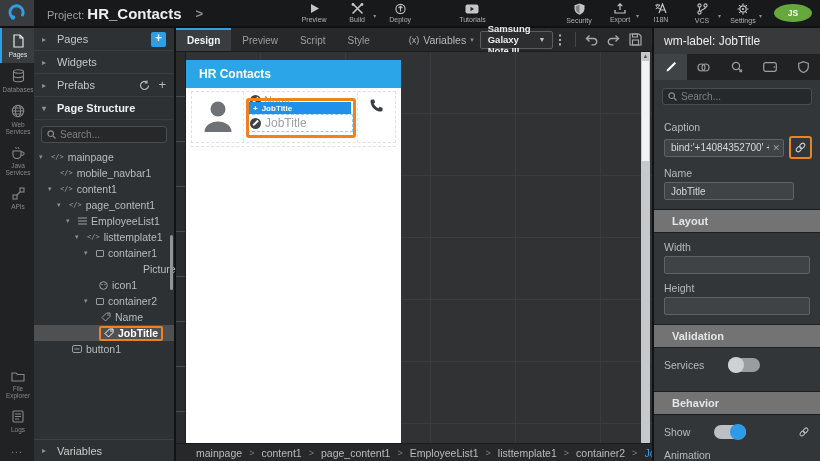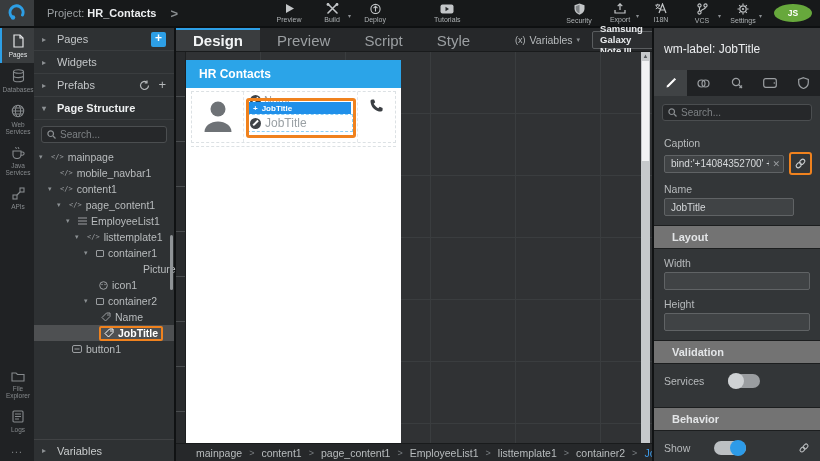--- a/index.html
+++ b/index.html
@@ -4,21 +4,21 @@
 <style>
   *{box-sizing:border-box;margin:0;padding:0}
   html,body{width:820px;height:461px;overflow:hidden}
   body{position:relative;background:#1b1d1e;font-family:"Liberation Sans",sans-serif;color:#c6c9cb;font-size:11px}
   svg{display:block}
 
   
   #topbar{position:absolute;left:0;top:0;width:820px;height:28px;background:#17191a;display:flex;align-items:center;border-bottom:2px solid #0e1011}
   #logo-box{width:34px;height:100%;background:#393c3e;display:flex;align-items:center;justify-content:center;flex:0 0 34px}
   .proj{margin-left:13px;color:#9ba0a3;font-size:11px;white-space:nowrap}
-  .proj b{color:#eceef0;font-size:11px}
+  .proj b{color:#eceef0;font-size:15px}
   .tb-chev{margin-left:14px;color:#8a8e91;font-size:13px;font-weight:bold}
   .page-sel{margin-left:8px;height:21px;background:#26282a;border:1px solid #55585a;border-radius:2px;display:flex;align-items:center}
   .page-sel .doc{width:22px;height:100%;background:#3a3d3f;display:flex;align-items:center;justify-content:center;border-right:1px solid #55585a}
   .page-sel .nm{padding:0 12px 0 10px;font-weight:bold;color:#eceef0;font-size:11px;min-width:64px}
   .gridicon{display:grid;grid-template-columns:4px 4px;grid-gap:1px;margin-right:7px}
   .gridicon i{width:4px;height:4px;background:#d0d3d5}
   .tb-item{display:flex;flex-direction:column;align-items:center;justify-content:center;color:#aeb2b4;font-size:7px;gap:2px;position:relative;min-width:26px}
   .tb-caret{position:absolute;right:-6px;top:9px;font-size:6px;color:#8a8e91}
   .tb-g1{display:flex;gap:17px;margin-left:98px}
   .tb-tut{margin-left:46px}
@@ -48,26 +48,26 @@
   .trow.sel{background:#4e5052;color:#fff}
   .selbox{display:flex;align-items:center;gap:4px;border:2px solid #f0821e;border-radius:2px;padding:0 3px;font-weight:bold;height:15px}
   .ticon{color:#9b9ea1;font-size:7px;font-family:"DejaVu Sans Mono",monospace;flex:0 0 auto;display:flex;align-items:center}
   .cbox{width:8px;height:7px;border:1px solid #9b9ea1;border-radius:1px}
   .lp-vars{position:absolute;left:0;right:0;bottom:0;height:22px;border-top:1px solid #404244;background:#2e3133;display:flex;align-items:center;padding:0 8px;gap:6px;color:#c9cccd}
   .lp-scroll{position:absolute;right:1px;top:207px;width:3px;height:55px;background:#8f9396;border-radius:2px}
 
   
   #center{position:absolute;left:176px;top:28px;width:476px;height:433px;background:#303234}
   .toolbar{height:24px;background:#26282a;display:flex;align-items:stretch;border-bottom:1px solid #191b1c}
-  .tab{padding:0 17px;display:flex;align-items:center;font-size:15px;color:#9b9fa2;border-top:2px solid transparent}
+  .tab{padding:0 11px;display:flex;align-items:center;font-size:10px;color:#9b9fa2;border-top:2px solid transparent}
   .tab.active{background:#3a3d3f;color:#f2f4f5;border-top-color:#2d9fe6;font-weight:bold}
   .vars-btn{display:flex;align-items:center;gap:4px;color:#b6babc;font-size:10.5px;margin-left:28px}
   .vars-btn .vx{font-size:9px}
   .vars-btn .vc{font-size:7px;color:#8a8e91}
-  .device{display:flex;align-items:center;gap:8px;border:1px solid #5a5d5f;background:#2c2e30;border-radius:2px;height:18px;padding:0 7px;font-size:9.5px;font-weight:bold;color:#e8eaec;align-self:center;margin-left:12px}
+  .device{display:flex;align-items:center;gap:8px;border:1px solid #5a5d5f;background:#2c2e30;border-radius:2px;height:18px;padding:0 7px;font-size:9.5px;font-weight:bold;color:#e8eaec;align-self:center;margin-left:6px}
   .device .da{font-size:7px;color:#c3c6c8}
   .tool-icons{margin-left:auto;display:flex;align-items:center;gap:9px;margin-right:4px}
   .vsep{width:1px;height:15px;background:#45484a}
   .collapse-r{color:#2d9fe6;font-size:13px;font-weight:bold;background:#2c2e30;padding:0 3px;border-radius:2px}
   .canvas{position:absolute;top:24px;left:0;right:0;bottom:18px;overflow:hidden;background-color:#303234;background-image:repeating-linear-gradient(to bottom,transparent 0 61px,#3a3d3f 61px 62px),repeating-linear-gradient(to right,transparent 0 84px,#3a3d3f 84px 85px)}
   .ruler{position:absolute;left:0;top:0;bottom:0;width:10px;background:repeating-linear-gradient(to bottom,#292b2d 0 44px,#4a4d4f 44px 45px);border-right:1px solid #1d1f20}
   .phone{position:absolute;left:10px;top:8px;width:215px;height:calc(100% - 8px);background:#fff}
   .ph-header{height:28px;background:#2ba4e8;color:#fff;display:flex;align-items:center;padding:0 13px;font-size:12px;font-weight:bold}
   .ph-item{position:absolute;left:5px;right:5px;top:31px;height:52px;border:1px dashed #dce1e4;display:flex;background:#fff}
   .ph-underline{position:absolute;left:5px;right:5px;top:86px;border-bottom:1px dashed #dce1e4}
@@ -83,21 +83,21 @@
   .bindc::after{content:"";position:absolute;left:2px;top:4.5px;width:7px;height:1.6px;background:#fff;transform:rotate(-45deg)}
   .cv-scroll{position:absolute;right:2px;top:0;bottom:0;width:9px;background:#c6c9cb}
   .cv-thumb{position:absolute;top:9px;left:1px;width:7px;height:100px;background:#f2f3f4}
   .cv-arrow{position:absolute;top:1px;left:0;right:0;text-align:center;font-size:6px;color:#55595c}
   .statusbar{position:absolute;left:0;right:0;bottom:0;height:18px;background:#26282a;border-top:1px solid #191b1c;display:flex;align-items:center;padding-left:20px;gap:7px;font-size:10.5px;color:#b8bcbe}
   .bc-sep{color:#7a7f82;font-size:9px}
   .bc-last{color:#3d9be9}
 
   
   #rightpanel{position:absolute;left:652px;top:28px;width:168px;height:433px;background:#333638;border-left:2px solid #101213;display:flex;flex-direction:column}
-  .rp-header{height:42px;display:flex;align-items:center;padding:0 10px;font-size:12px;color:#eceef0;background:#37393b}
+  .rp-header{height:26px;display:flex;align-items:center;padding:0 10px;font-size:12px;color:#eceef0;background:#37393b}
   .rp-tabs{height:26px;background:#202224;display:flex}
   .rp-tab{flex:1;display:flex;align-items:center;justify-content:center;color:#9b9fa2}
   .rp-tab.active{background:#404345;color:#fff}
   .rp-body{flex:1;font-size:10.5px;overflow:hidden}
   .fl{padding:8px 10px 3px;color:#b7babc}
   .fin{position:relative;margin:0 10px}
   .fin input{width:100%;height:18px;background:#404345;border:1px solid #606365;border-radius:2px;color:#d6d9db;font-size:10px;padding:0 14px 0 6px;font-family:"Liberation Sans",sans-serif;outline:none}
   .fin .clr{position:absolute;right:4px;top:4px;color:#9a9ea1;font-size:9px}
   .cap-row{display:flex;align-items:center;margin:0 8px 0 10px;gap:5px}
   .cap-row .fin{flex:1;margin:0}

